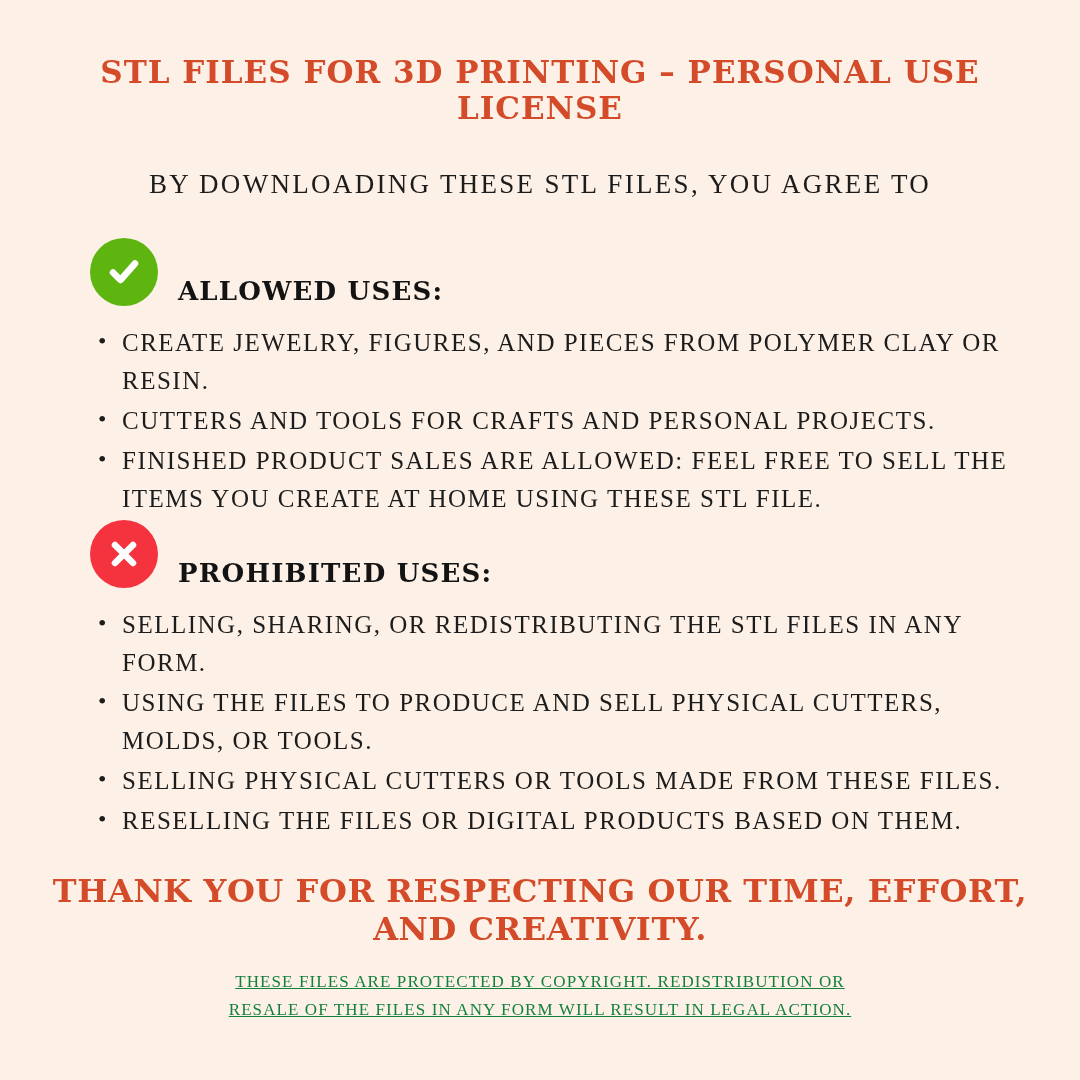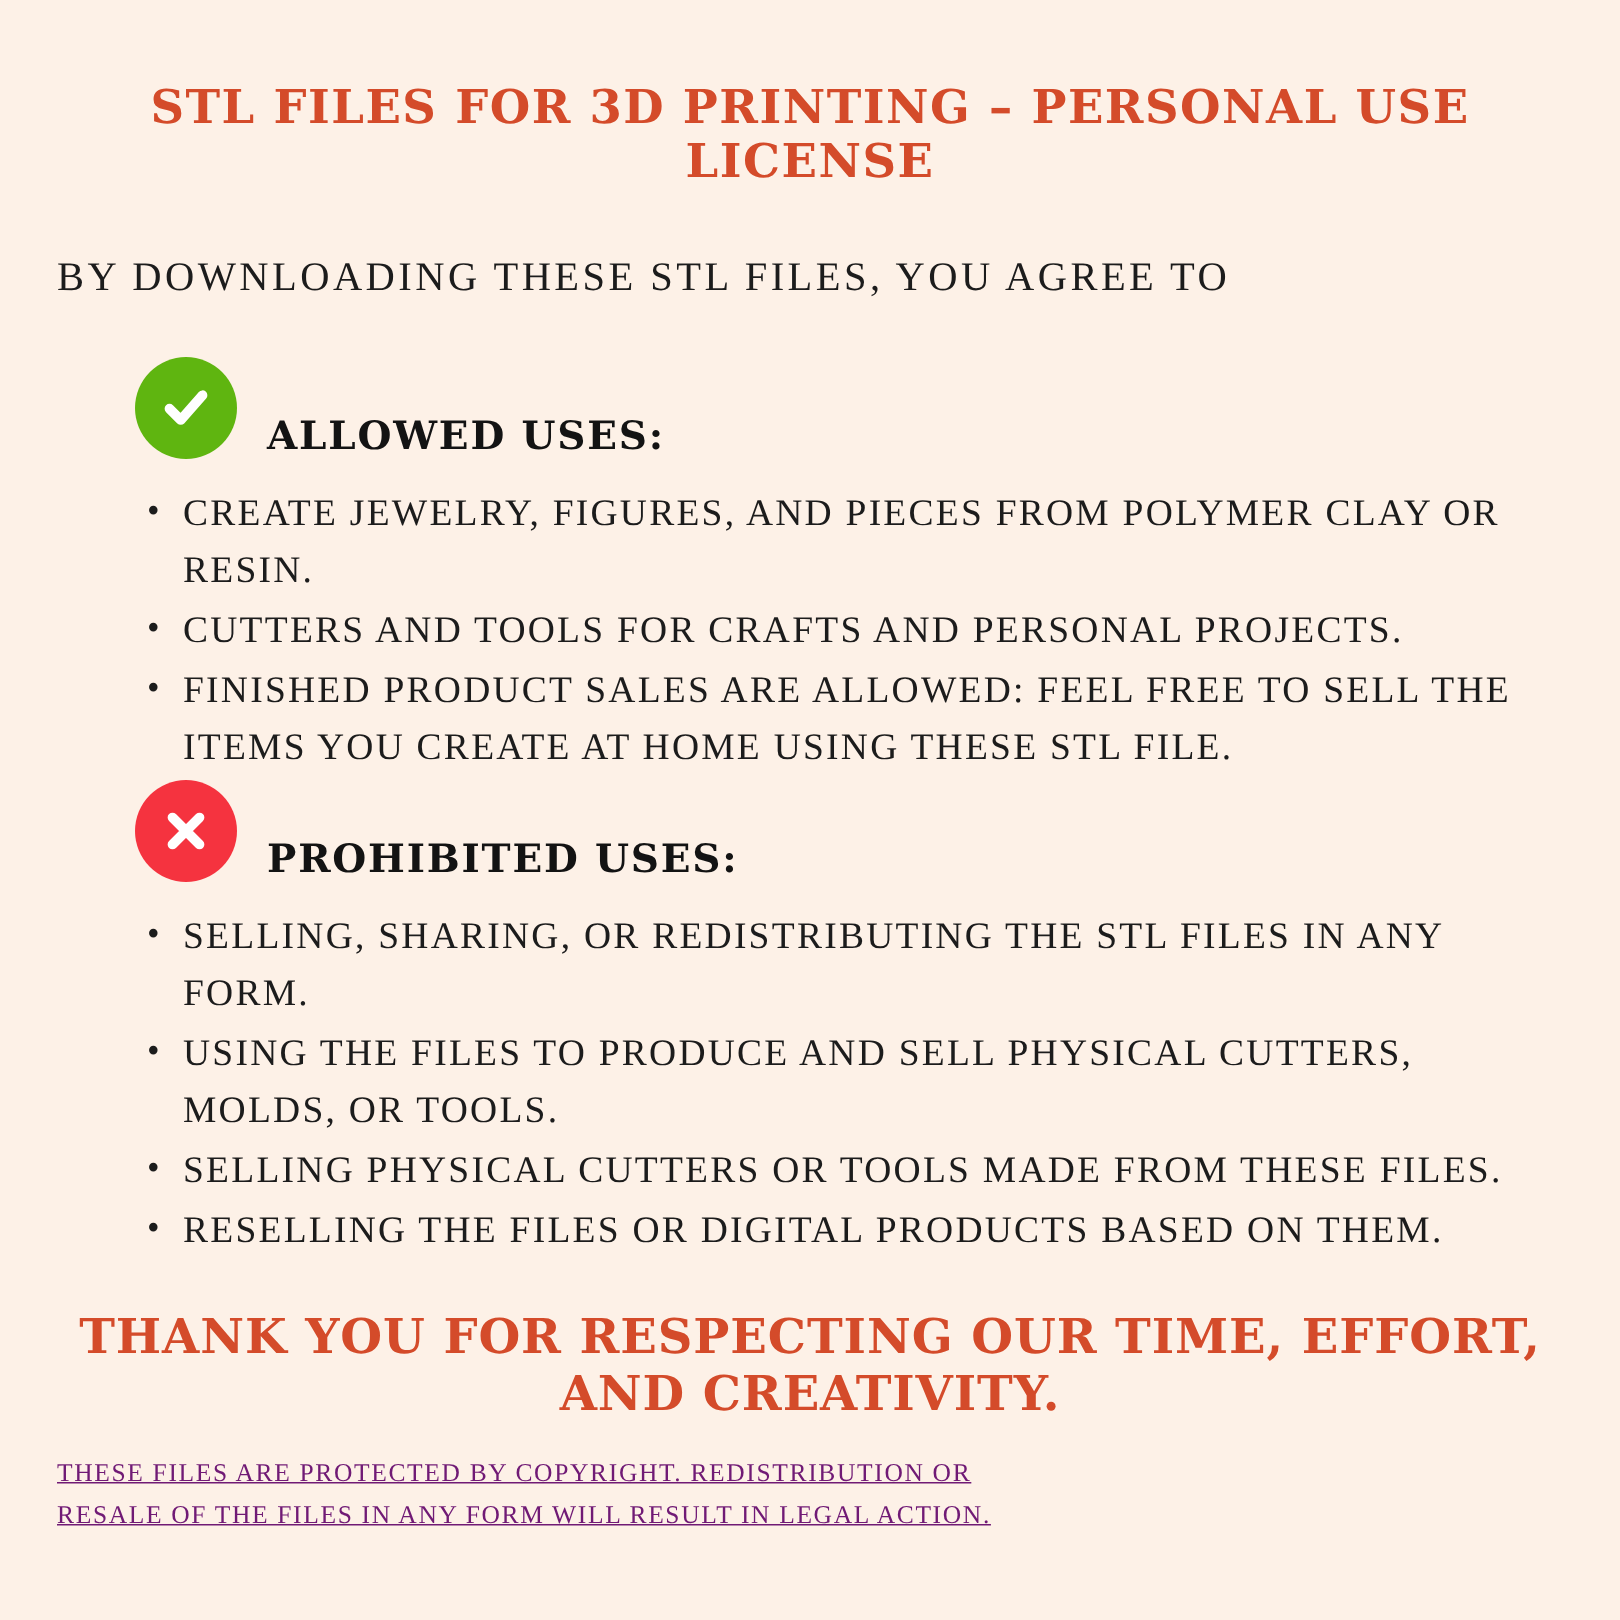--- a/index.html
+++ b/index.html
@@ -28,21 +28,21 @@
     color: #d44b2a;
     font-family: "DejaVu Serif", serif;
     font-weight: bold;
     font-size: 31px;
     letter-spacing: 1.0px;
     text-transform: uppercase;
     margin: 0 0 40px 0;
   }
 
   .intro {
-    text-align: left;
+    text-align: center;
     color: #1c1c1c;
     font-family: "Liberation Serif", serif;
     font-size: 27px;
     letter-spacing: 2.3px;
     text-transform: uppercase;
     line-height: 1.35;
     margin: 0 0 36px 0;
   }
 
   .section-head {
@@ -105,21 +105,22 @@
     color: #d44b2a;
     font-family: "DejaVu Serif", serif;
     font-weight: bold;
     font-size: 32px;
     letter-spacing: 0.6px;
     text-transform: uppercase;
     margin: 30px 0 20px 0;
   }
 
   .footer {
-    color: #701a75;
+    text-align: center;
+    color: #15803d;
     font-family: "Liberation Serif", serif;
     font-size: 17px;
     letter-spacing: 1.1px;
     text-transform: uppercase;
     line-height: 1.6;
   }
   .footer span {
     text-decoration: underline;
   }
   .spacer { flex: 1 1 auto; }

